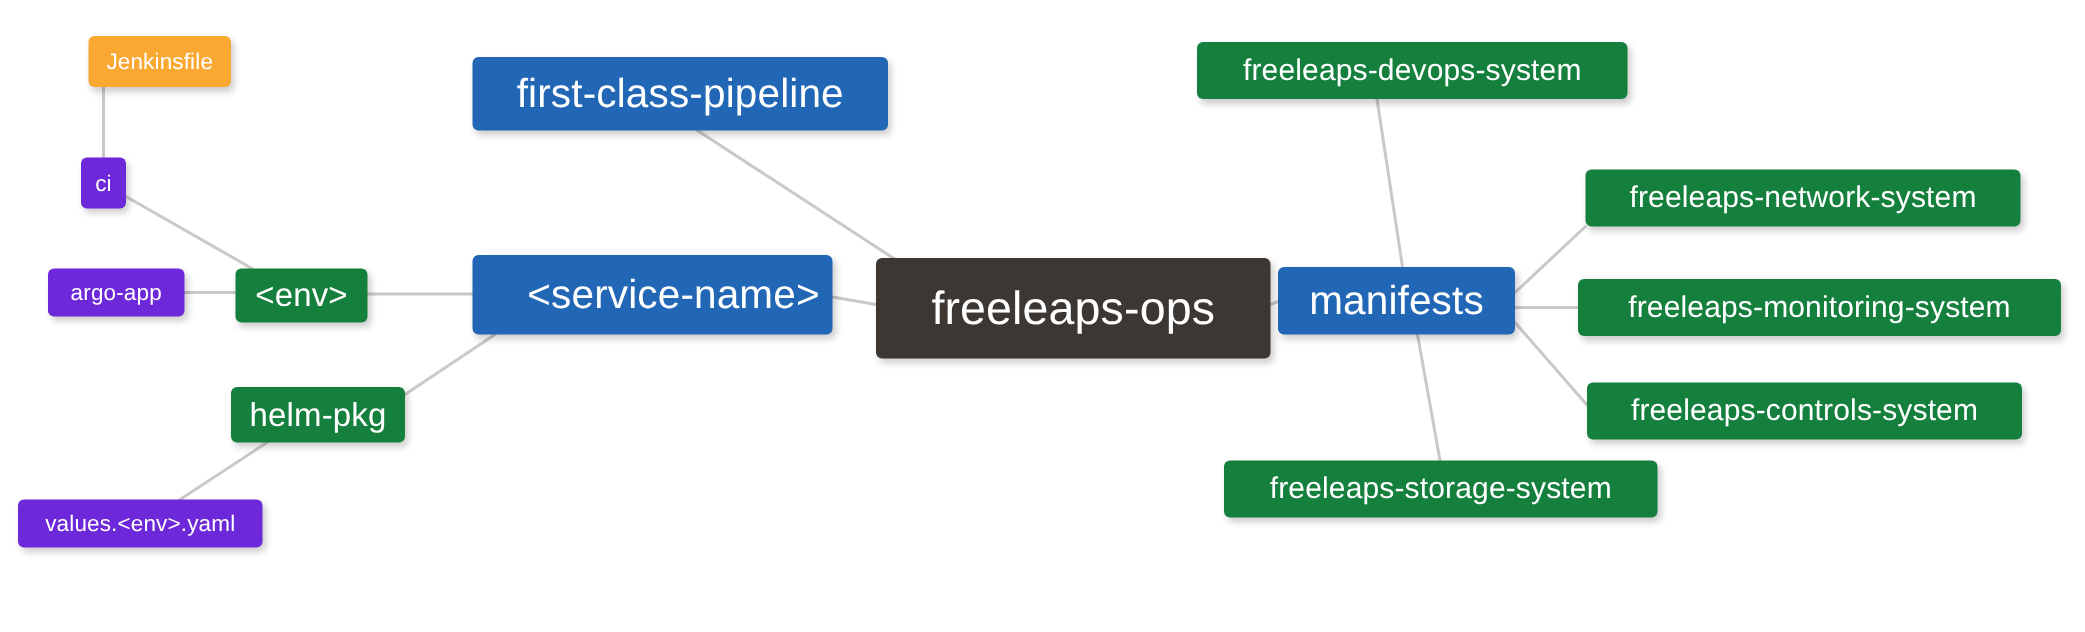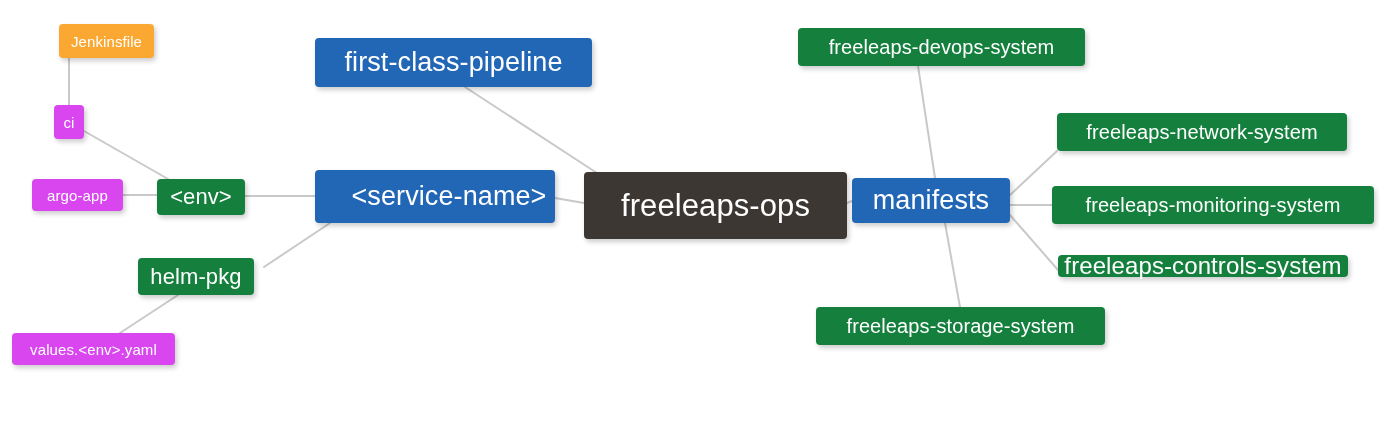--- a/index.html
+++ b/index.html
@@ -46,21 +46,21 @@
     letter-spacing: 0.1px;
   }
   .node-label {
     display: block;
   }
   
   .n-root   { background: #3c3733; }
   .n-blue   { background: #2167b5; }
   .n-green  { background: #15803d; }
   .n-orange { background: #faa832; }
-  .n-red    { background: #d946ef; }
+  .n-red    { background: #6d28d9; }
 </style>
 </head>
 <body>
 
 <div id="mindmap-canvas">
 
   <svg id="edge-layer" viewBox="0 0 1390 421" width="1390" height="421" xmlns="http://www.w3.org/2000/svg">
       <path class="edge" d="M 584,203 L 555,198"></path>
       <path class="edge" d="M 600,175 L 465,87"></path>
       <path class="edge" d="M 847,203 L 852,201"></path>
@@ -86,33 +86,33 @@
       </div>
       <div class="node n-blue" style="left: 852px; top: 178px; width: 158px; height: 45px; font-size: 27px;">
         <span class="node-label">manifests</span>
       </div>
       <div class="node n-blue" style="left: 315px; top: 38px; width: 277px; height: 49px; font-size: 27px;">
         <span class="node-label">first-class-pipeline</span>
       </div>
       <div class="node n-green" style="left: 157px; top: 179px; width: 88px; height: 36px; font-size: 22px;">
         <span class="node-label">&lt;env&gt;</span>
       </div>
-      <div class="node n-green" style="left: 138px; top: 258px; width: 116px; height: 37px; font-size: 22px;">
+      <div class="node n-green" style="left: 154px; top: 258px; width: 116px; height: 37px; font-size: 22px;">
         <span class="node-label">helm-pkg</span>
       </div>
       <div class="node n-green" style="left: 798px; top: 28px; width: 287px; height: 38px; font-size: 20px;">
         <span class="node-label">freeleaps-devops-system</span>
       </div>
       <div class="node n-green" style="left: 1057px; top: 113px; width: 290px; height: 38px; font-size: 20px;">
         <span class="node-label">freeleaps-network-system</span>
       </div>
       <div class="node n-green" style="left: 1052px; top: 186px; width: 322px; height: 38px; font-size: 20px; text-align: center;">
         <span class="node-label">freeleaps-monitoring-system</span>
       </div>
-      <div class="node n-green" style="left: 1058px; top: 255px; width: 290px; height: 22px; font-size: 24px;">
+      <div class="node n-green" style="left: 1058px; top: 255px; width: 290px; height: 38px; font-size: 20px;">
         <span class="node-label">freeleaps-controls-system</span>
       </div>
       <div class="node n-green" style="left: 816px; top: 307px; width: 289px; height: 38px; font-size: 20px;">
         <span class="node-label">freeleaps-storage-system</span>
       </div>
       <div class="node n-orange" style="left: 21px; top: 24px; width: 95px; height: 34px; font-size: 15px; margin-left: 38px;">
         <span class="node-label">Jenkinsfile</span>
       </div>
       <div class="node n-red" style="left: 54px; top: 105px; width: 30px; height: 34px; font-size: 15px;">
         <span class="node-label">ci</span>

